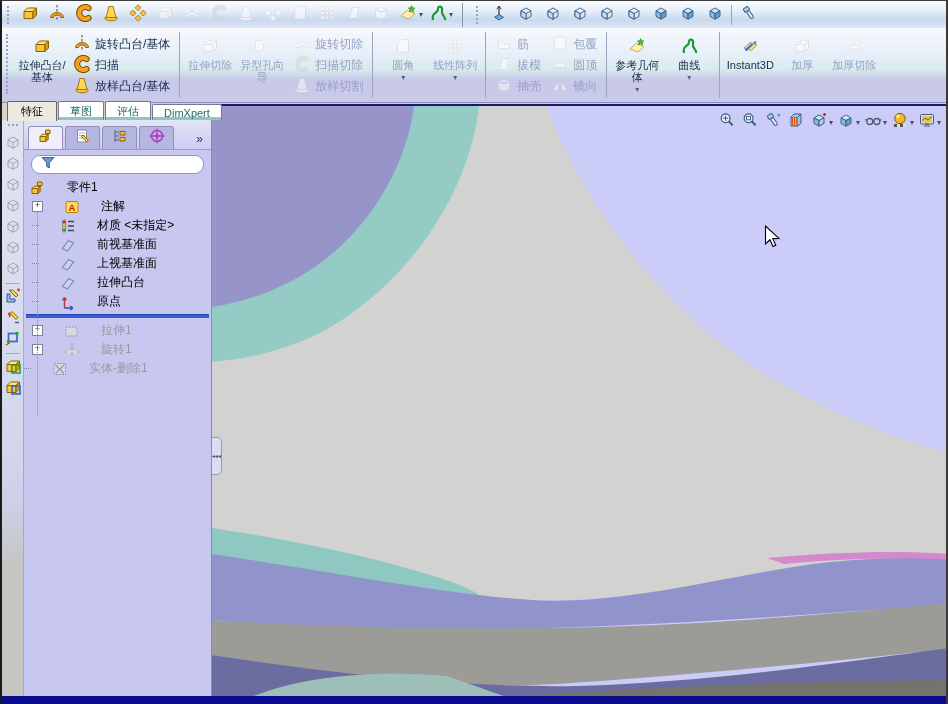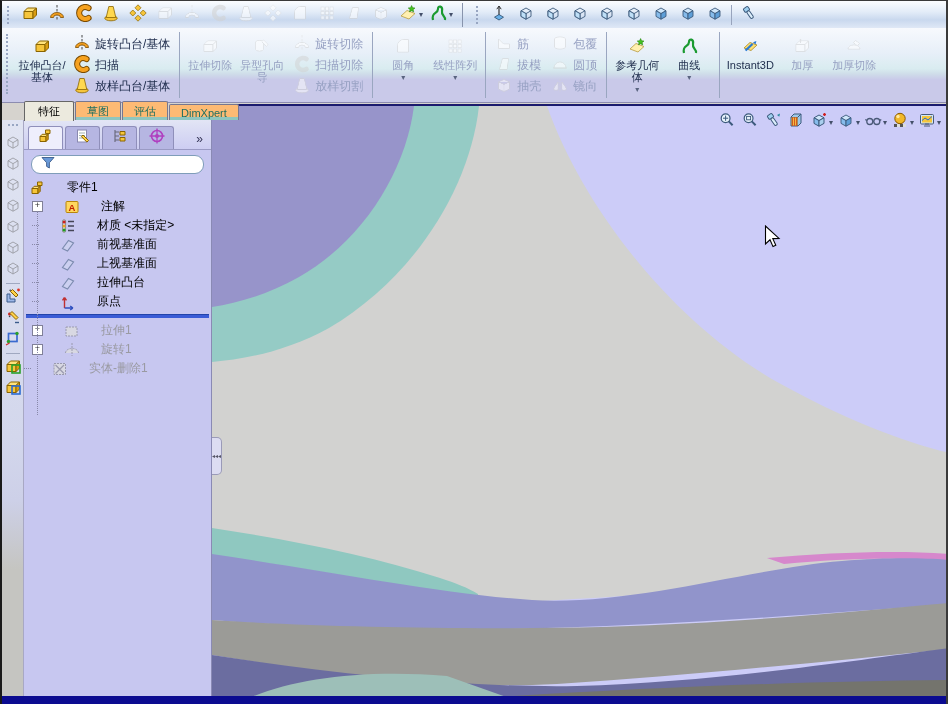--- a/index.html
+++ b/index.html
@@ -26,23 +26,23 @@
   .cm-sep{width:1px;background:#9aa6c0;margin:4px 2px;}
   .cm-big{width:52px;display:flex;flex-direction:column;align-items:center;padding-top:5px;
     font-size:11px;line-height:12px;text-align:center;color:#1c2a4a;cursor:default;}
   .cm-big .ic{height:26px;display:flex;align-items:center;}
   .cm-stack{display:flex;flex-direction:column;justify-content:center;}
   .cm-srow{display:flex;align-items:center;gap:4px;font-size:12px;height:21px;padding:0 5px;color:#1c2a4a;}
   .cm-dis{color:#96a0c2;}
   .cm-dis svg{filter:grayscale(1) brightness(1.18) opacity(.5);}
   .cm-caret{font-size:8px;color:#5a6480;margin-top:1px;}
   
-  .tab-row{position:absolute;left:22px;top:101px;height:18px;display:flex;align-items:flex-end;z-index:5;}
+  .tab-row{position:absolute;left:5px;top:101px;height:18px;display:flex;align-items:flex-end;z-index:5;}
   .cmtab{font-size:11px;padding:2px 11px 1px;margin-right:1px;border:1px solid #777790;border-bottom:none;
-    background:#fdba74;color:#1f6f60;border-radius:2px 2px 0 0;box-shadow:inset 0 -3px 0 #8fc6be;}
+    background:#ffffff;color:#1f6f60;border-radius:2px 2px 0 0;box-shadow:inset 0 -3px 0 #8fc6be;}
   .cmtab.active{background:#eceade;color:#000;box-shadow:none;border-color:#666;padding:2px 13px 2px;position:relative;top:1px;}
   
   .left-strip{position:absolute;left:0;top:119px;bottom:8px;width:22px;
     background:linear-gradient(180deg,#e0e4f2 0%,#d3d7ec 55%,#cdd0e8 66%,#c5c5c1 78%,#c5c5c1 100%);
     display:flex;flex-direction:column;align-items:center;border-right:1px solid #a8a8c4;box-sizing:border-box;}
   .ls-grip{width:10px;height:4px;border-top:2px dotted #98a6c2;margin:4px 0 3px;}
   .ls-btn{width:20px;height:21px;display:flex;align-items:center;justify-content:center;flex:none;}
   .ls-sep{width:14px;height:1px;background:#a0a8c0;margin:3px 0;}
   
   .panel{position:absolute;left:22px;top:119px;bottom:8px;width:188px;background:#c7c7f0;

